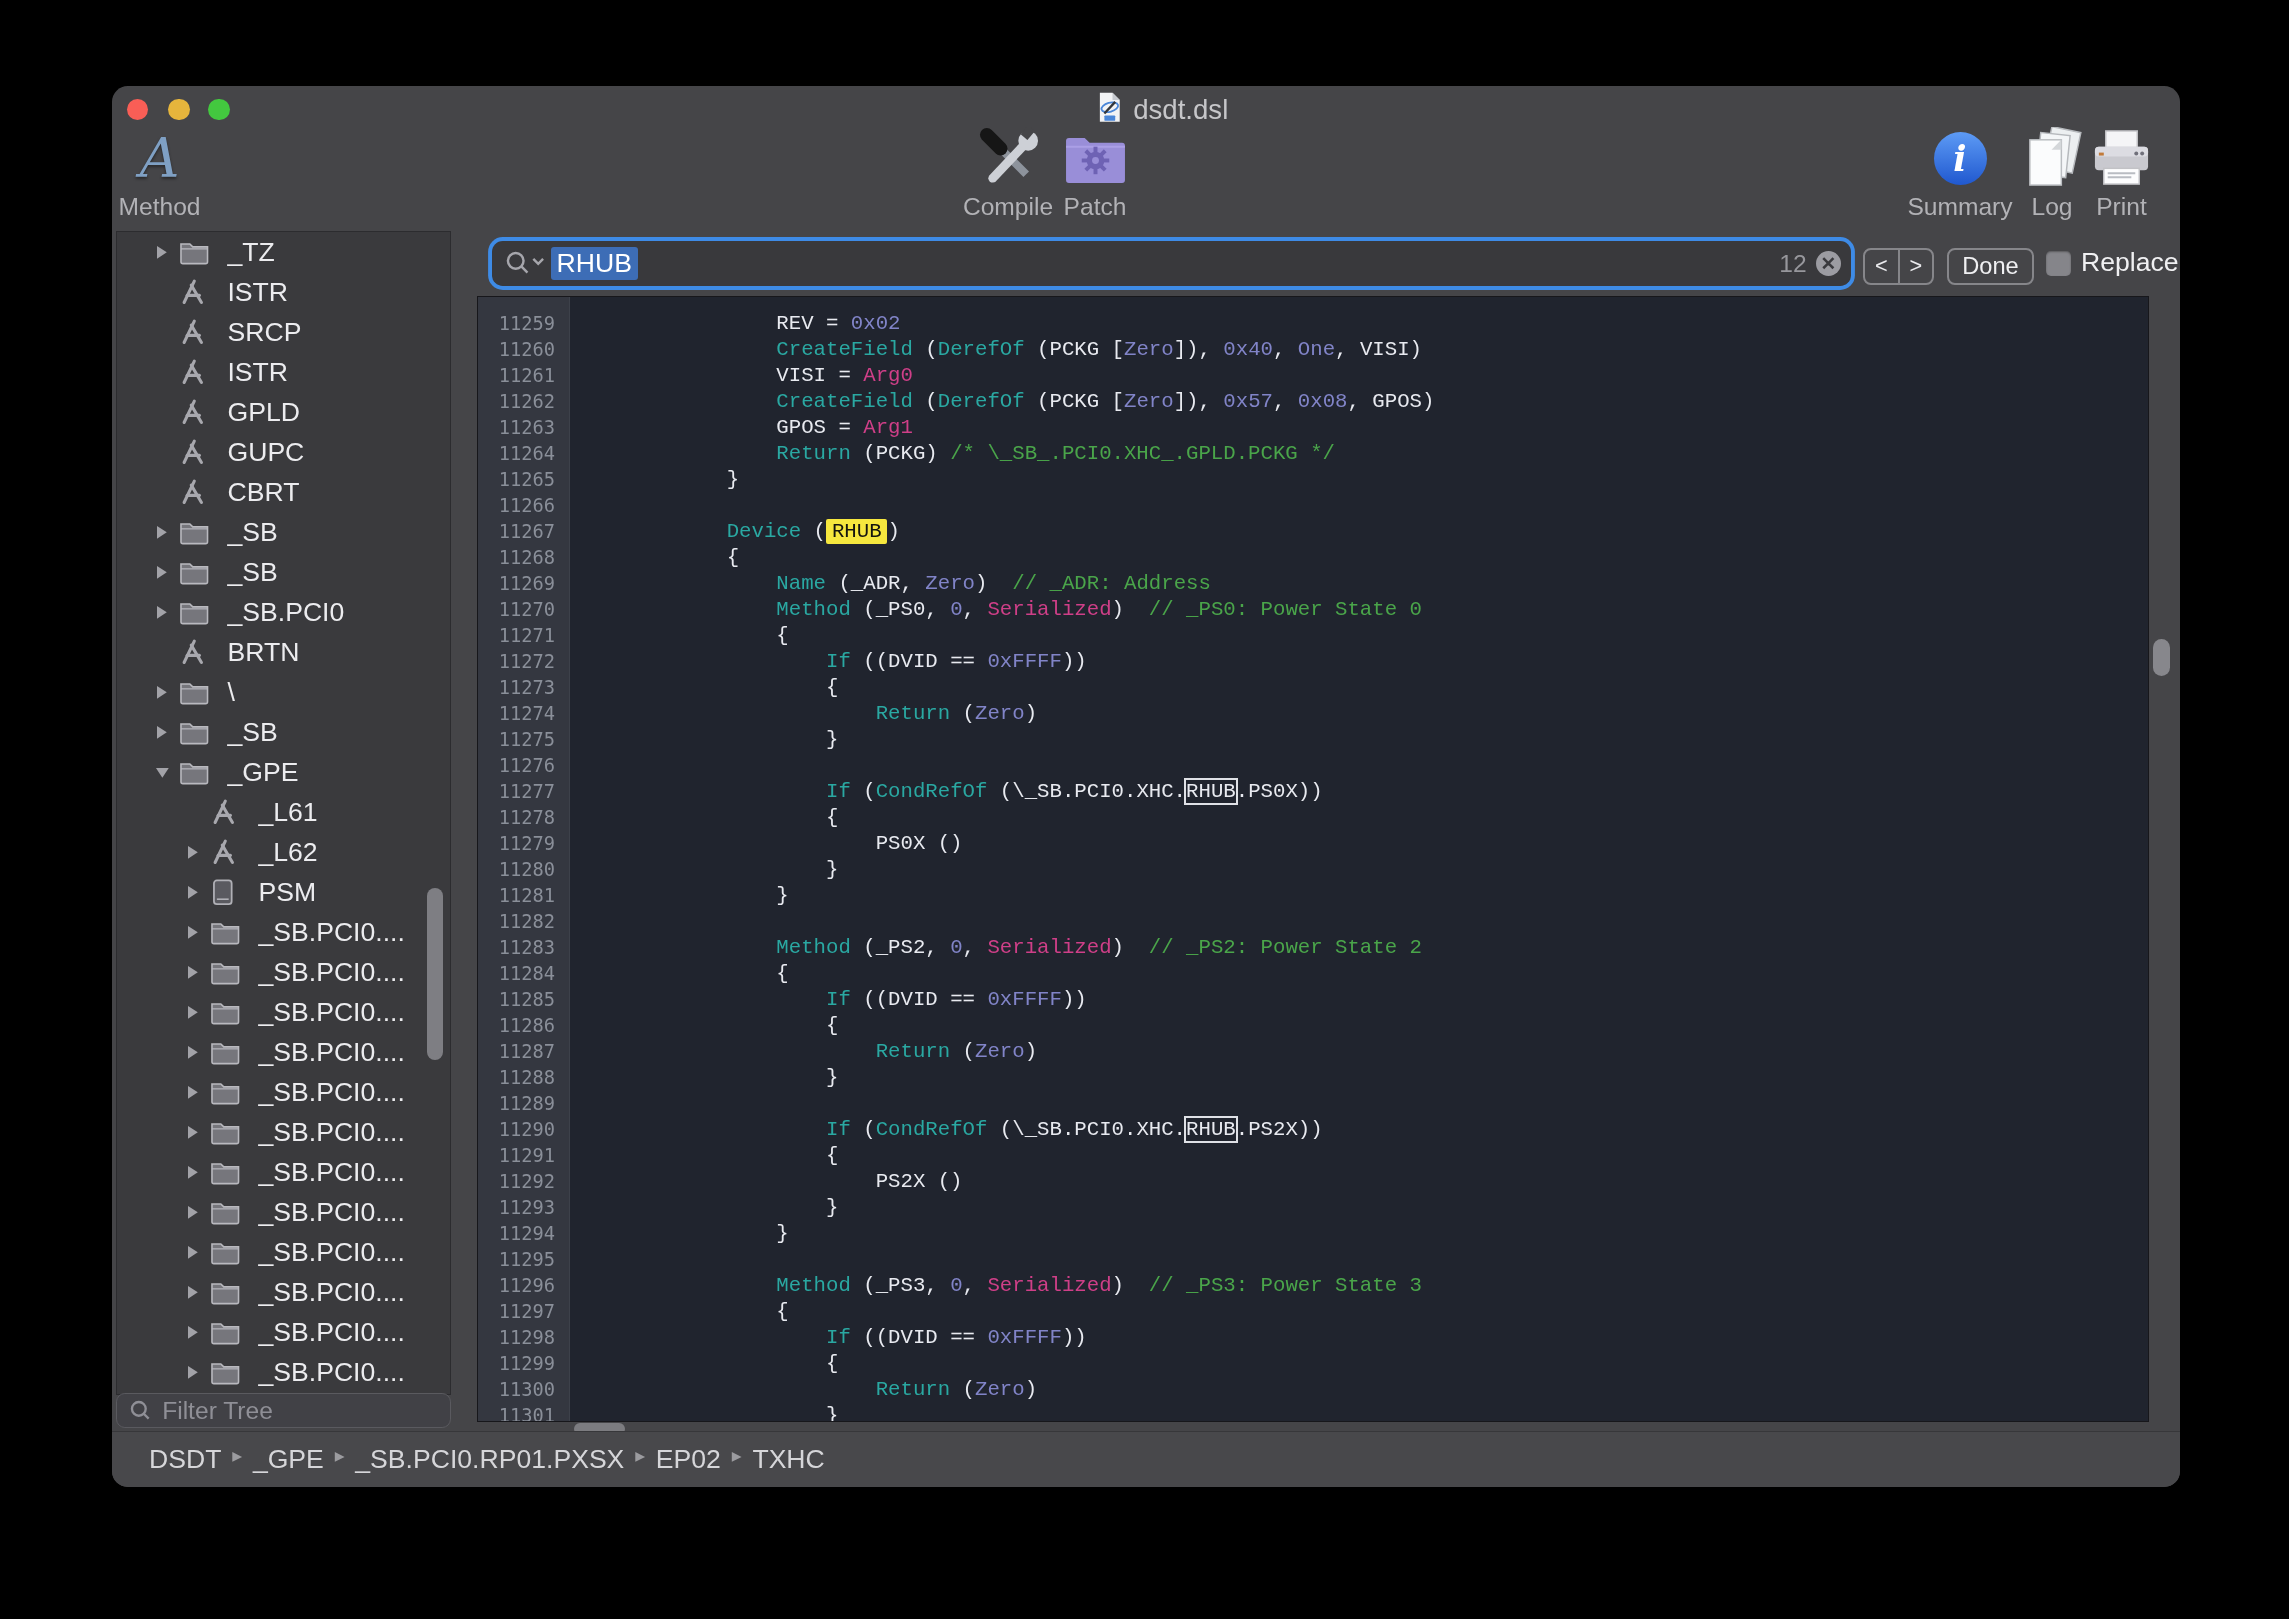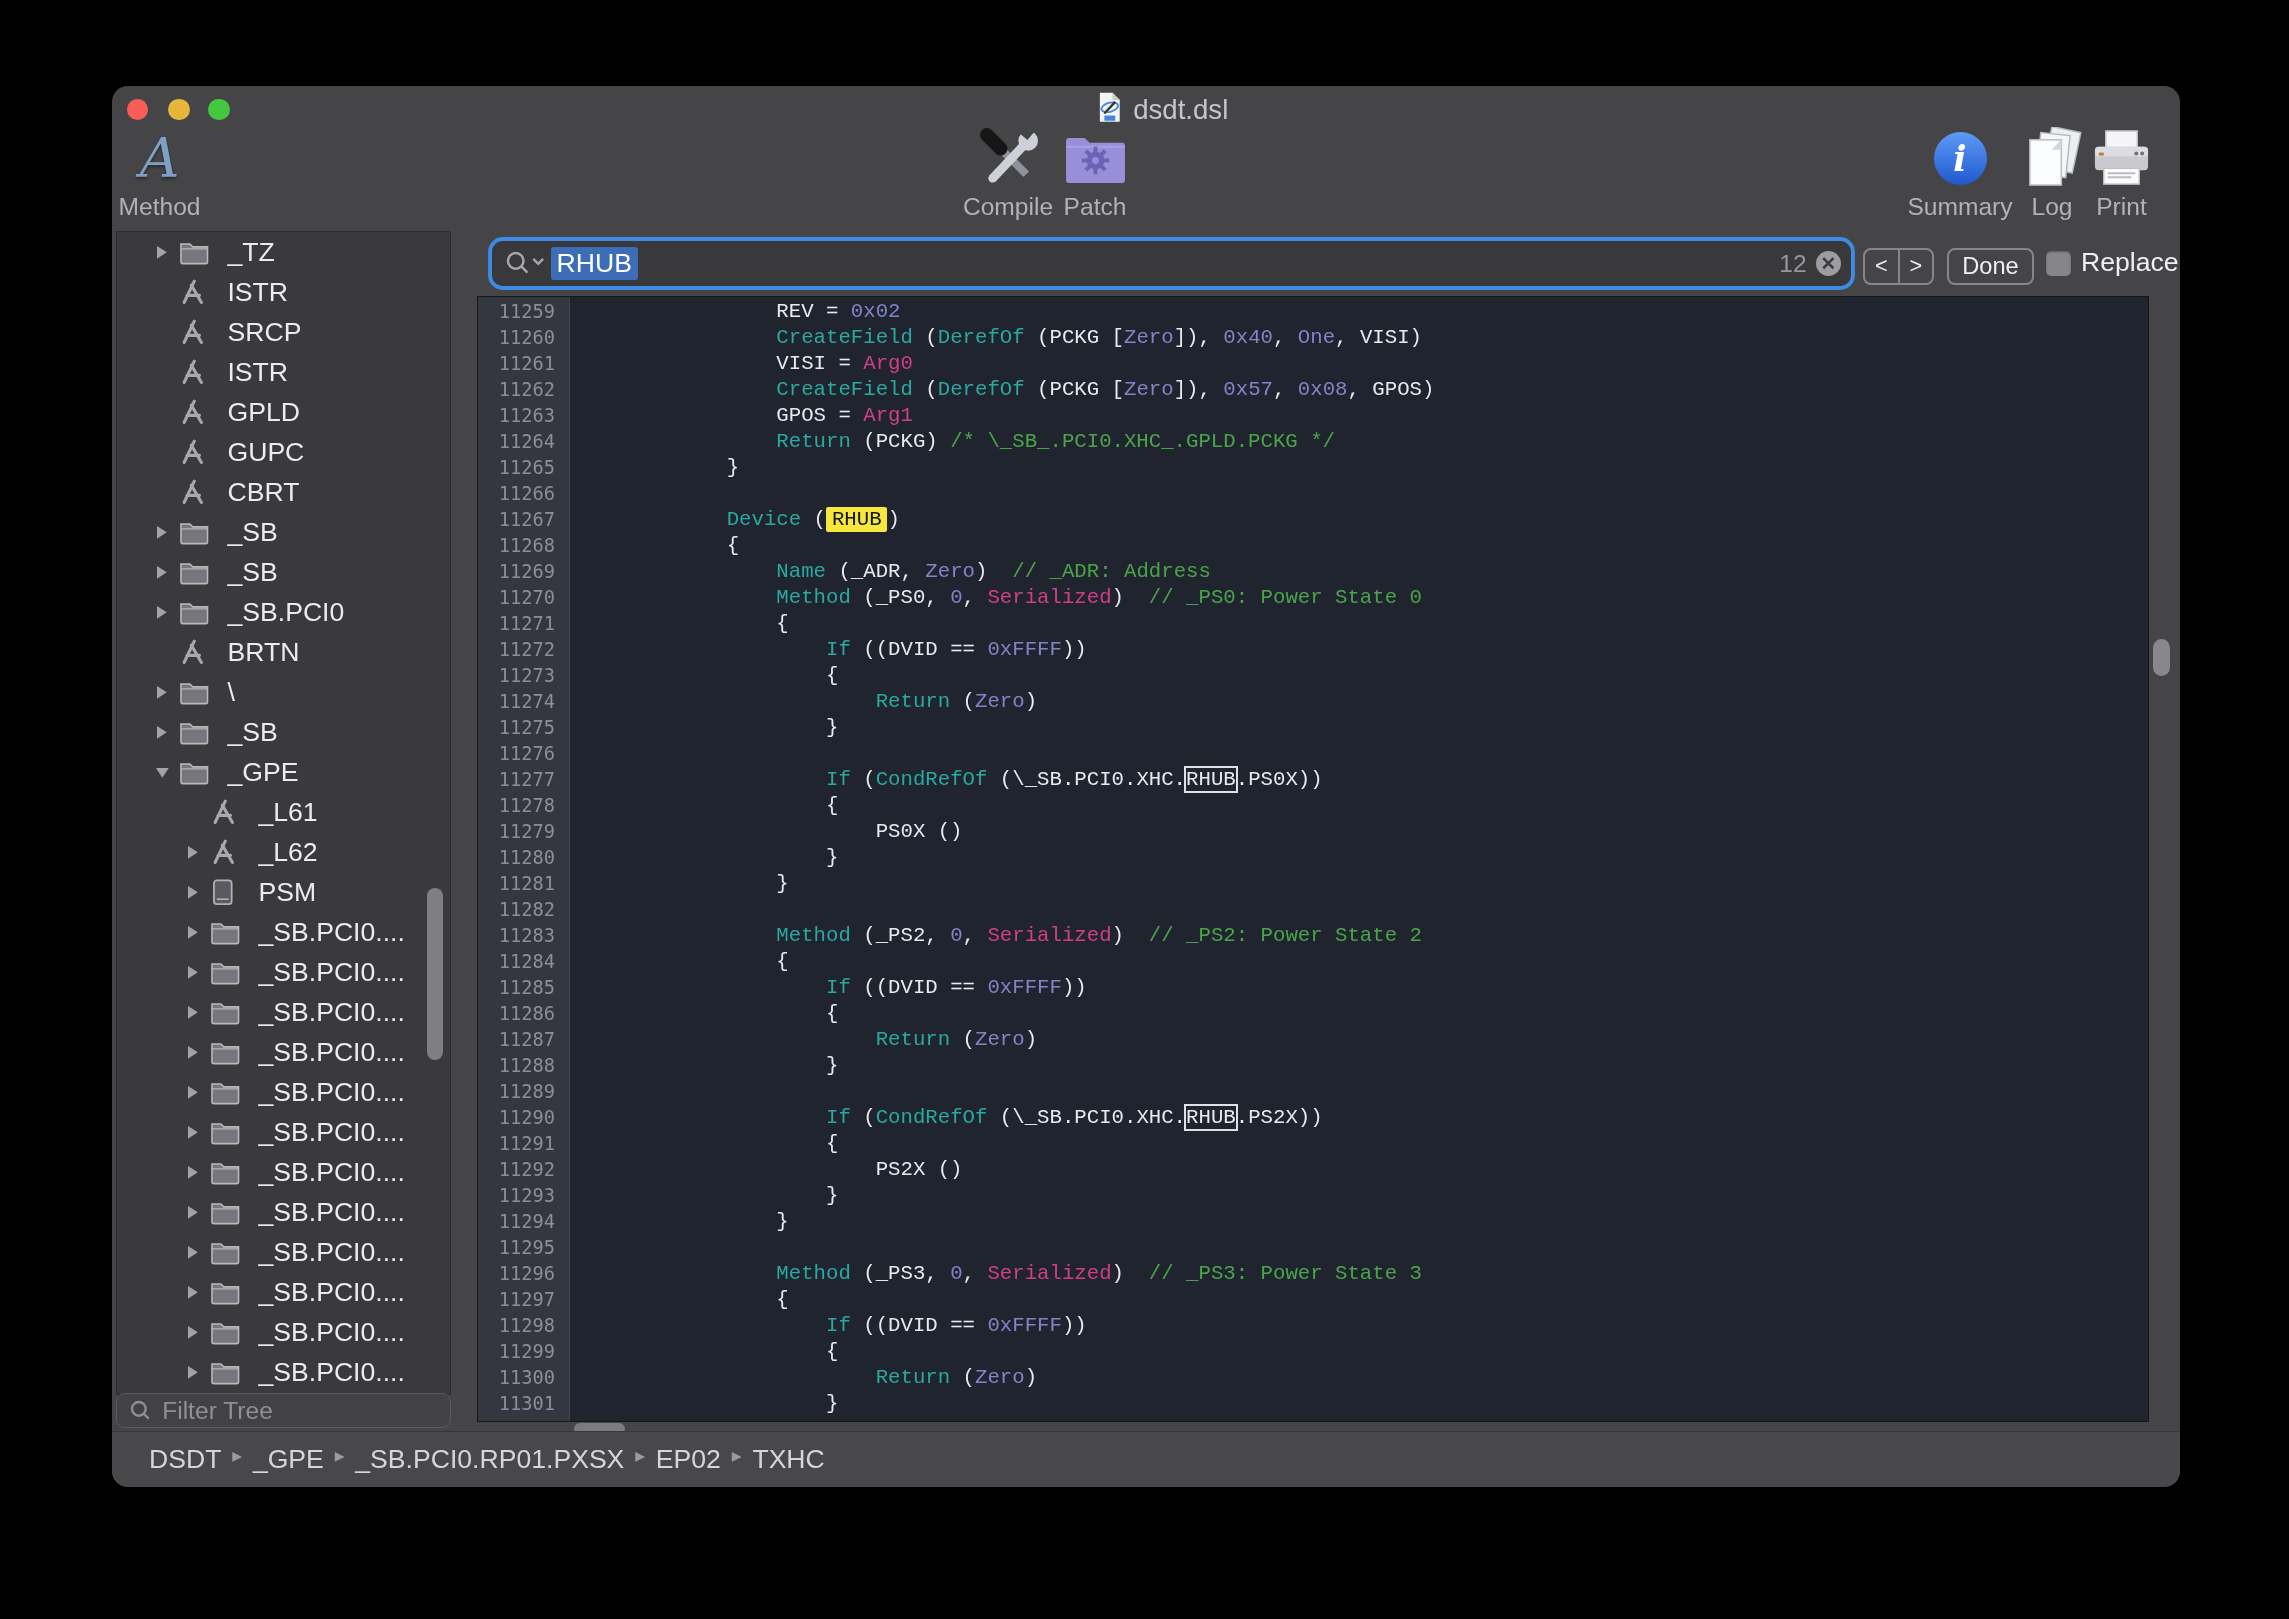--- a/index.html
+++ b/index.html
@@ -631,21 +631,21 @@
         <svg width="23.6" height="23.6" viewBox="0 0 24 24" fill="none" stroke="#8f8f96" stroke-width="2.4">
           <circle cx="10" cy="10" r="7"></circle>
             <line x1="15" y1="15" x2="20" y2="20"></line>
         </svg>
       </span>
       <input placeholder="Filter Tree" style="">
     </div>
 
     <div class="editor">
       <div class="gutter-bg"></div>
-      <div id="codelines" style="position:relative;padding-top:1px;">
+      <div id="codelines" style="position:relative;padding-top:13px;">
           <div class="code-line">
             <span class="num">11259</span>
             <span class="src"><span class="tok-p">                REV = </span><span class="tok-n">0x02</span></span>
           </div>
           <div class="code-line">
             <span class="num">11260</span>
             <span class="src"><span class="tok-p">                </span><span class="tok-k">CreateField</span><span class="tok-p"> (</span><span class="tok-k">DerefOf</span><span class="tok-p"> (PCKG [</span><span class="tok-n">Zero</span><span class="tok-p">]), </span><span class="tok-n">0x40</span><span class="tok-p">, </span><span class="tok-n">One</span><span class="tok-p">, VISI)</span></span>
           </div>
           <div class="code-line">
             <span class="num">11261</span>

